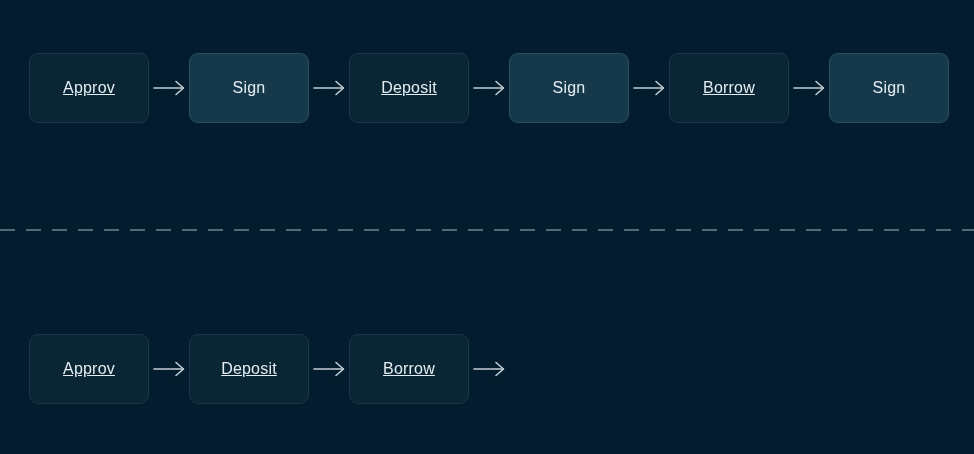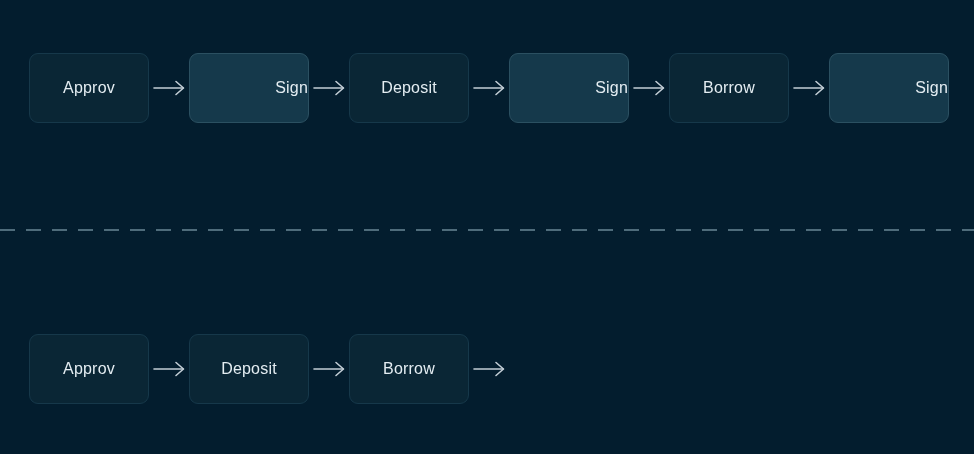--- a/index.html
+++ b/index.html
@@ -34,25 +34,25 @@
     justify-content: center;
     font-size: 16px;
     letter-spacing: 0.2px;
     color: var(--step-text, #e4edf2);
     cursor: pointer;
     user-select: none;
   }
   .step.action {
     background: var(--step-action-bg, #0a2635);
     border: 1px solid var(--step-action-border, #16384a);
+    text-decoration: underline;
   }
   .step.sign {
     background: var(--step-sign-bg, #15394b);
     border: 1px solid var(--step-sign-border, #2b5061);
-    justify-content: flex-end;
   }
   .arrow {
     width: 40px;
     height: 70px;
     display: flex;
     align-items: center;
     justify-content: center;
     color: var(--arrow, #c3ced6);
   }
   .arrow svg { display: block; }

